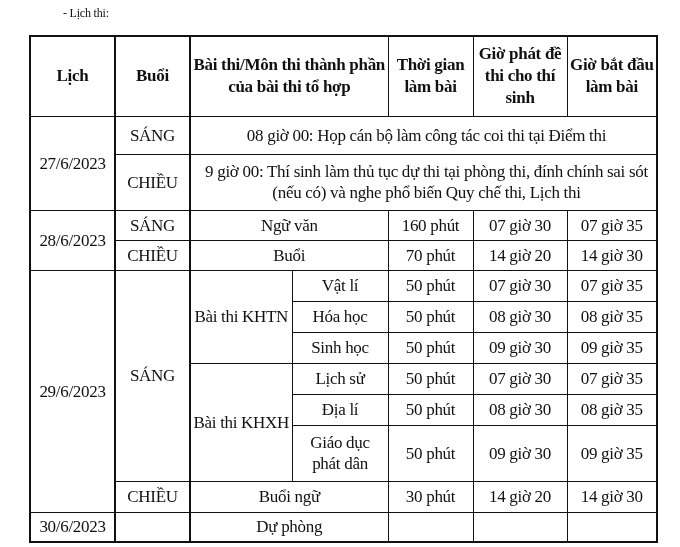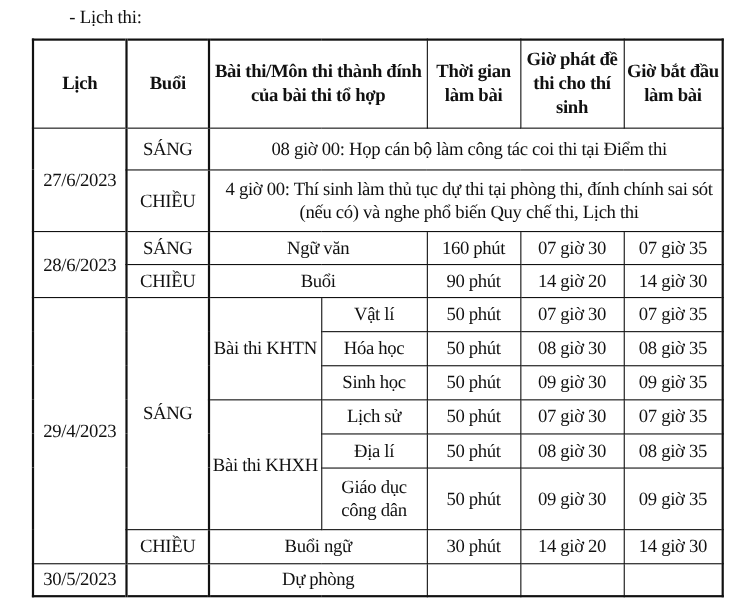--- a/index.html
+++ b/index.html
@@ -1,18 +1,18 @@
 <!DOCTYPE html>
 <html><head>
 <meta charset="utf-8">
 <style>
   html, body { margin:0; padding:0; background:#ffffff; }
   body { width:680px; height:547px; position:relative; overflow:hidden;
          font-family:"Liberation Serif", serif; color:#111; }
-  .intro { position:absolute; left:63px; top:6px; font-size:17px; letter-spacing:-0.2px; }
+  .intro { position:absolute; left:63px; top:6px; font-size:12px; letter-spacing:-0.2px; }
   table.sched { position:absolute; left:29px; top:35px; border-collapse:collapse;
                 table-layout:fixed; width:627px; }
   table.sched td, table.sched th { border:1px solid #111; padding:0; text-align:center;
                 vertical-align:middle; font-size:17px; line-height:21px; letter-spacing:-0.3px; }
   table.sched th { font-weight:bold; font-size:17px; line-height:22px; }
   .thick-r { border-right:2px solid #111 !important; }
   .left { text-align:center; padding-left:6px !important; }
   table.sched { border:2px solid #111; }
 </style>
 </head>
@@ -27,54 +27,54 @@
       <col style="width:102px">
       <col style="width:96px">
     <col style="width:85px">
       <col style="width:94px">
       <col style="width:90px">
   </colgroup>
   <tbody>
       <tr style="height:80px">
     <th class="thick-r">Lịch</th>
     <th class="thick-r">Buổi</th>
-    <th colspan="2">Bài thi/Môn thi thành đính của bài thi tổ hợp</th>
+    <th colspan="2">Bài thi/Môn thi thành phần của bài thi tổ hợp</th>
     <th>Thời gian làm bài</th>
     <th>Giờ phát đề thi cho thí sinh</th>
     <th>Giờ bắt đầu làm bài</th>
   </tr>
 
   <tr style="height:38px">
     <td rowspan="2" class="thick-r">27/6/2023</td>
     <td class="thick-r">SÁNG</td>
     <td colspan="5" class="left">08 giờ 00: Họp cán bộ làm công tác coi thi tại Điểm thi</td>
   </tr>
   <tr style="height:56px">
     <td class="thick-r">CHIỀU</td>
-    <td colspan="5" class="left">4 giờ 00: Thí sinh làm thủ tục dự thi tại phòng thi, đính chính sai sót (nếu có) và nghe phổ biến Quy chế thi, Lịch thi</td>
+    <td colspan="5" class="left">9 giờ 00: Thí sinh làm thủ tục dự thi tại phòng thi, đính chính sai sót (nếu có) và nghe phổ biến Quy chế thi, Lịch thi</td>
   </tr>
 
   <tr style="height:30px">
     <td rowspan="2" class="thick-r">28/6/2023</td>
     <td class="thick-r">SÁNG</td>
     <td colspan="2">Ngữ văn</td>
     <td>160 phút</td>
     <td>07 giờ 30</td>
     <td>07 giờ 35</td>
   </tr>
   <tr style="height:30px">
     <td class="thick-r">CHIỀU</td>
     <td colspan="2">Buổi</td>
-    <td>90 phút</td>
+    <td>70 phút</td>
     <td>14 giờ 20</td>
     <td>14 giờ 30</td>
   </tr>
 
   <tr style="height:31px">
-    <td rowspan="7" class="thick-r">29/4/2023</td>
+    <td rowspan="7" class="thick-r">29/6/2023</td>
     <td rowspan="6" class="thick-r">SÁNG</td>
     <td rowspan="3">Bài thi KHTN</td>
     <td>Vật lí</td>
     <td>50 phút</td>
     <td>07 giờ 30</td>
     <td>07 giờ 35</td>
   </tr>
   <tr style="height:31px">
     <td>Hóa học</td>
     <td>50 phút</td>
@@ -95,36 +95,36 @@
     <td>07 giờ 30</td>
     <td>07 giờ 35</td>
   </tr>
   <tr style="height:31px">
     <td>Địa lí</td>
     <td>50 phút</td>
     <td>08 giờ 30</td>
     <td>08 giờ 35</td>
   </tr>
   <tr style="height:56px">
-    <td style="padding:0 8px;">Giáo dục công dân</td>
+    <td style="padding:0 8px;">Giáo dục phát dân</td>
     <td>50 phút</td>
     <td>09 giờ 30</td>
     <td>09 giờ 35</td>
   </tr>
 
   <tr style="height:31px">
     <td class="thick-r">CHIỀU</td>
     <td colspan="2">Buổi ngữ</td>
     <td>30 phút</td>
     <td>14 giờ 20</td>
     <td>14 giờ 30</td>
   </tr>
 
   <tr style="height:30px">
-    <td class="thick-r">30/5/2023</td>
+    <td class="thick-r">30/6/2023</td>
     <td class="thick-r"></td>
     <td colspan="2">Dự phòng</td>
     <td></td>
     <td></td>
     <td></td>
   </tr>
 </tbody>
   </table>
 
 </body></html>

